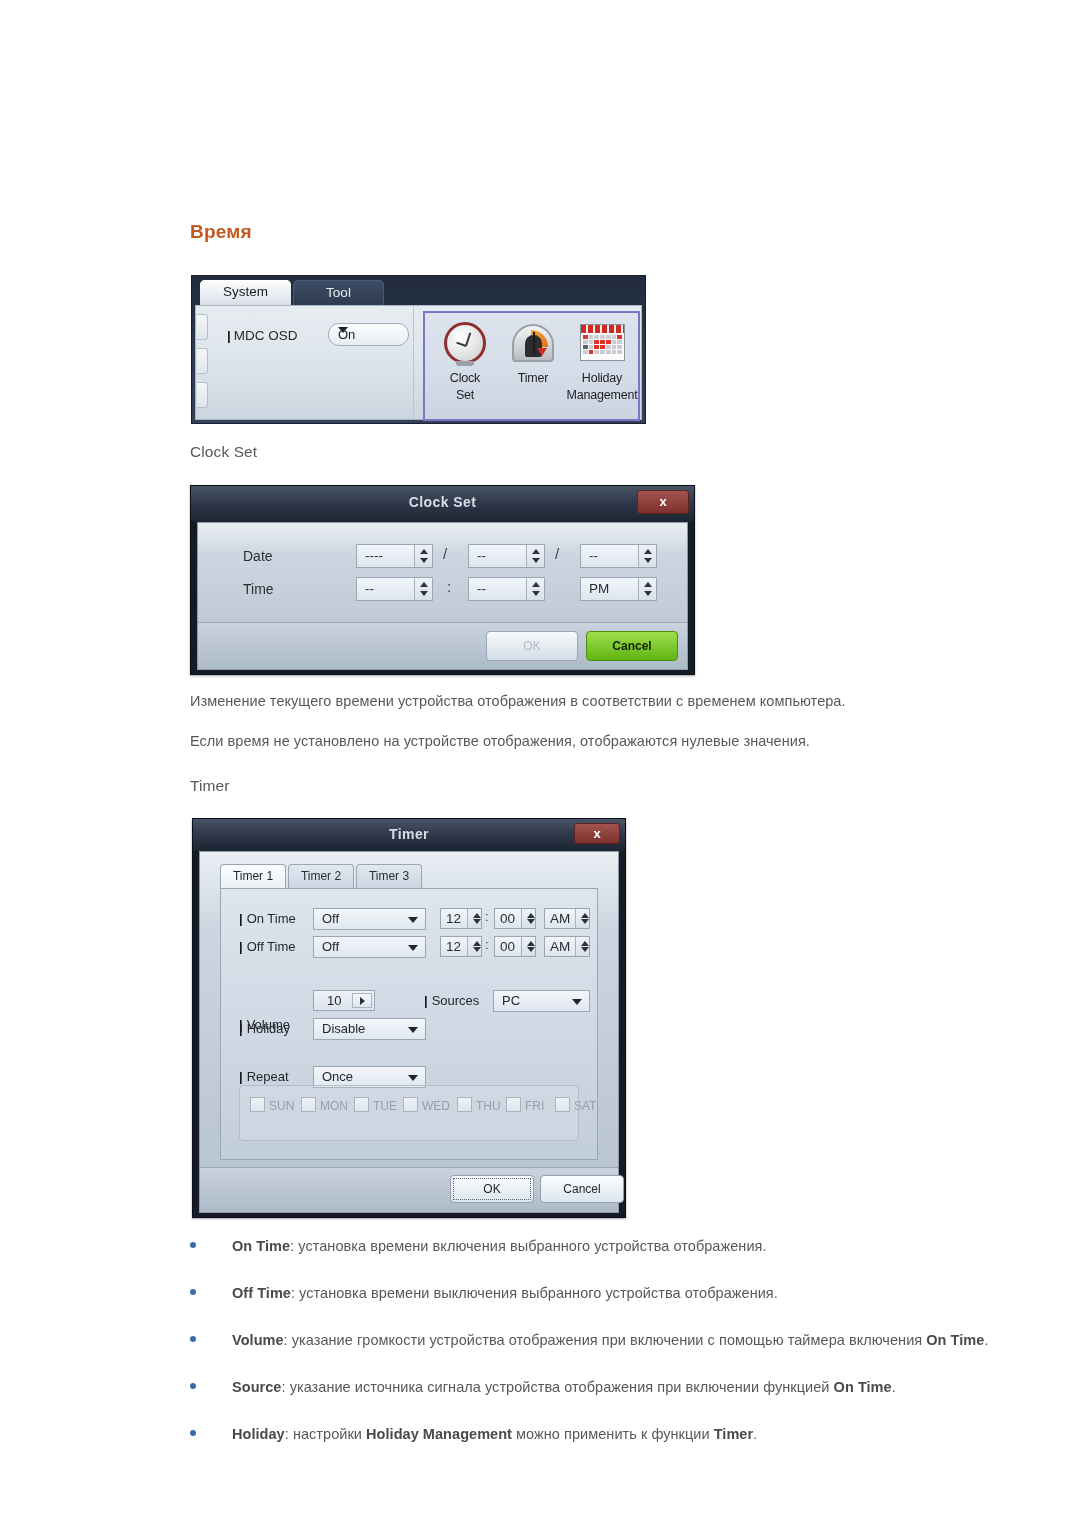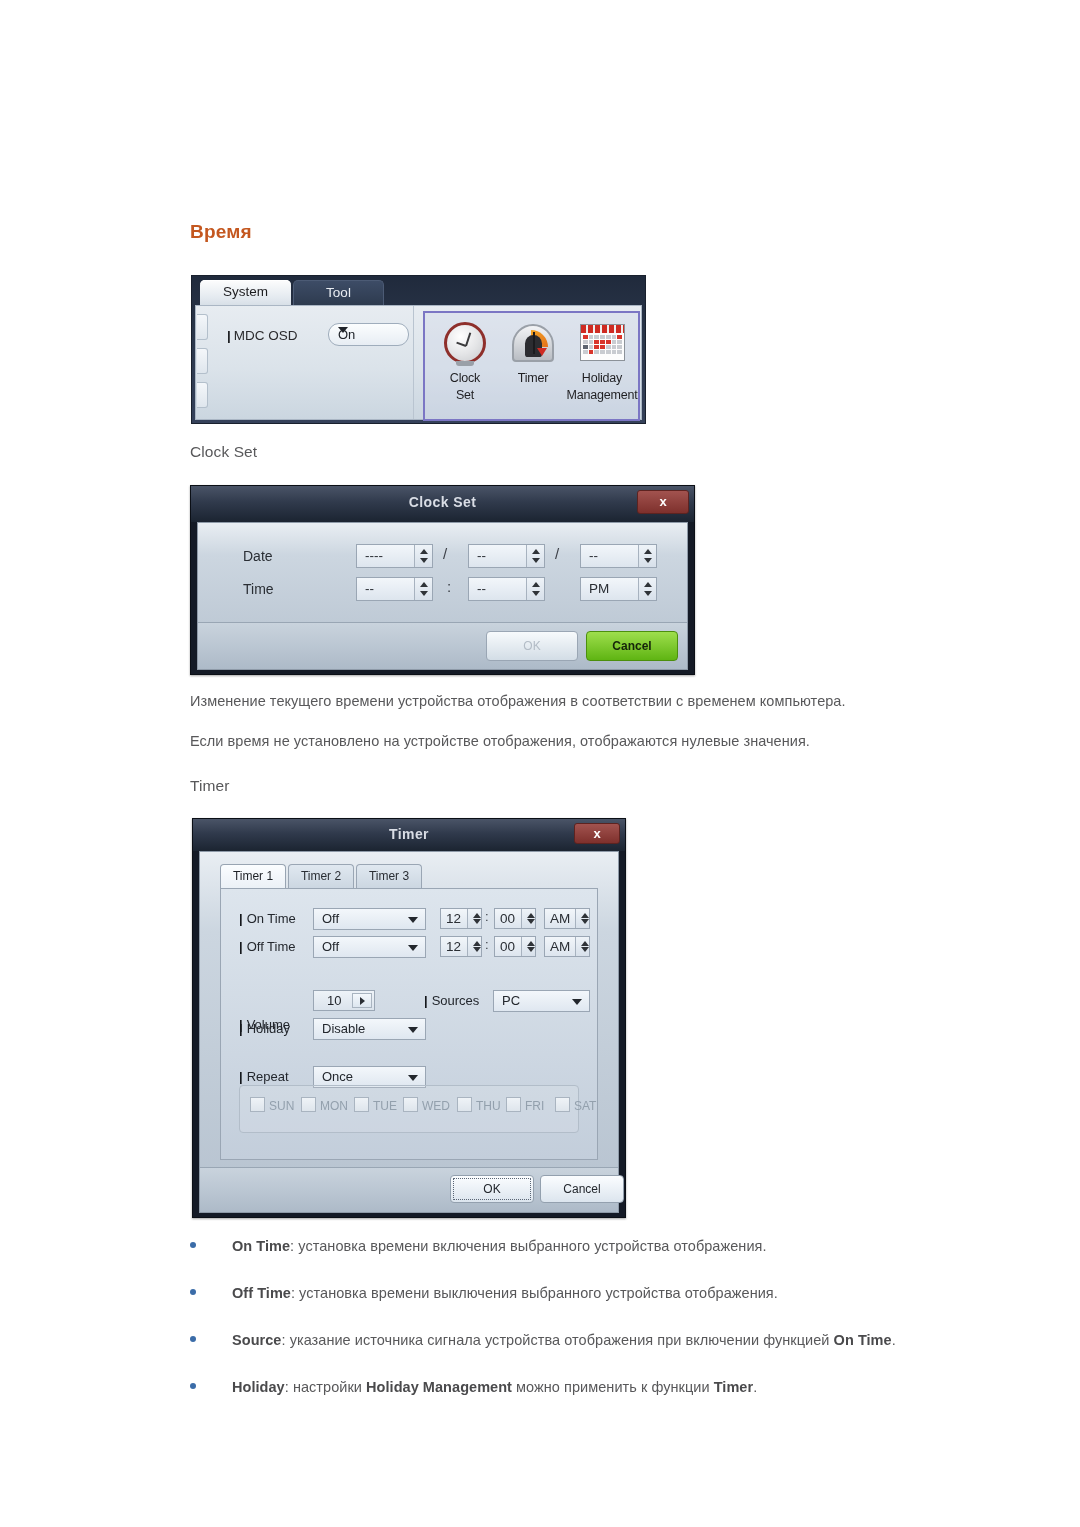--- a/index.html
+++ b/index.html
@@ -173,21 +173,21 @@
   
   .t-tabs{position:absolute;left:20px;top:12px;height:25px;}
   .t-tab{position:absolute;top:0;height:25px;line-height:23px;text-align:center;
      font-size:12px;border-radius:4px 4px 0 0;box-sizing:border-box;}
   .t-tab.on{background:linear-gradient(180deg,#fbfdff,#eaf0f6);border:1px solid #98a4b2;border-bottom:none;color:#1d2126;}
   .t-tab.off{background:linear-gradient(180deg,#e0e8f0,#cbd6e1);border:1px solid #9aa6b4;border-bottom:none;color:#2a2e34;}
   .t-panel{position:absolute;left:20px;top:36px;right:20px;height:272px;
      background:linear-gradient(180deg,#dde5ed,#c3cedb);border:1px solid #9aa6b4;box-sizing:border-box;}
   .tlab{position:absolute;font-size:13px;color:#23272d;white-space:nowrap;}
   .tlab i{font-style:normal;font-weight:bold;color:#14171b;margin-right:4px;}
-  .daysbox{position:absolute;left:18px;top:196px;right:18px;height:48px;
+  .daysbox{position:absolute;left:18px;top:196px;right:18px;height:56px;
      border:1px solid #b2bdc9;border-radius:4px;background:rgba(255,255,255,.12);box-sizing:border-box;}
   .day{position:absolute;top:13px;font-size:12px;color:#93a0ad;}
   .cbx{position:absolute;top:11px;width:15px;height:15px;
      background:linear-gradient(180deg,#eff3f7,#dee5ec);border:1px solid #a9b4c0;box-sizing:border-box;}
   .volbox{position:absolute;height:21px;background:linear-gradient(180deg,#eef3f8,#dbe3ec);
      border:1px solid #9aa6b4;box-sizing:border-box;}
   .volbox .v{position:absolute;left:13px;top:2px;font-size:13px;color:#23272d;}
   .volbox .pb{position:absolute;right:2px;top:2px;width:20px;height:15px;
      background:linear-gradient(180deg,#f4f8fc,#dde6ef);border:1px solid #a9b4c0;box-sizing:border-box;}
   .volbox .pb:after{content:"";position:absolute;left:7px;top:3px;width:0;height:0;
@@ -443,20 +443,24 @@
     <div class="bl">
       <span class="dot"></span>
       <b>On Time</b><span>: установка времени включения выбранного устройства отображения.</span>
     </div>
     <div class="bl">
       <span class="dot"></span>
       <b>Off Time</b><span>: установка времени выключения выбранного устройства отображения.</span>
     </div>
     <div class="bl">
       <span class="dot"></span>
+      <b>Volume</b><span>: указание громкости устройства отображения при включении с помощью таймера включения </span><b>On Time</b><span>.</span>
+    </div>
+    <div class="bl">
+      <span class="dot"></span>
       <b>Source</b><span>: указание источника сигнала устройства отображения при включении функцией </span><b>On Time</b><span>.</span>
     </div>
     <div class="bl">
       <span class="dot"></span>
       <b>Holiday</b><span>: настройки </span><b>Holiday Management</b><span> можно применить к функции </span><b>Timer</b><span>.</span>
     </div>
   </div>
 
 </div>
 

